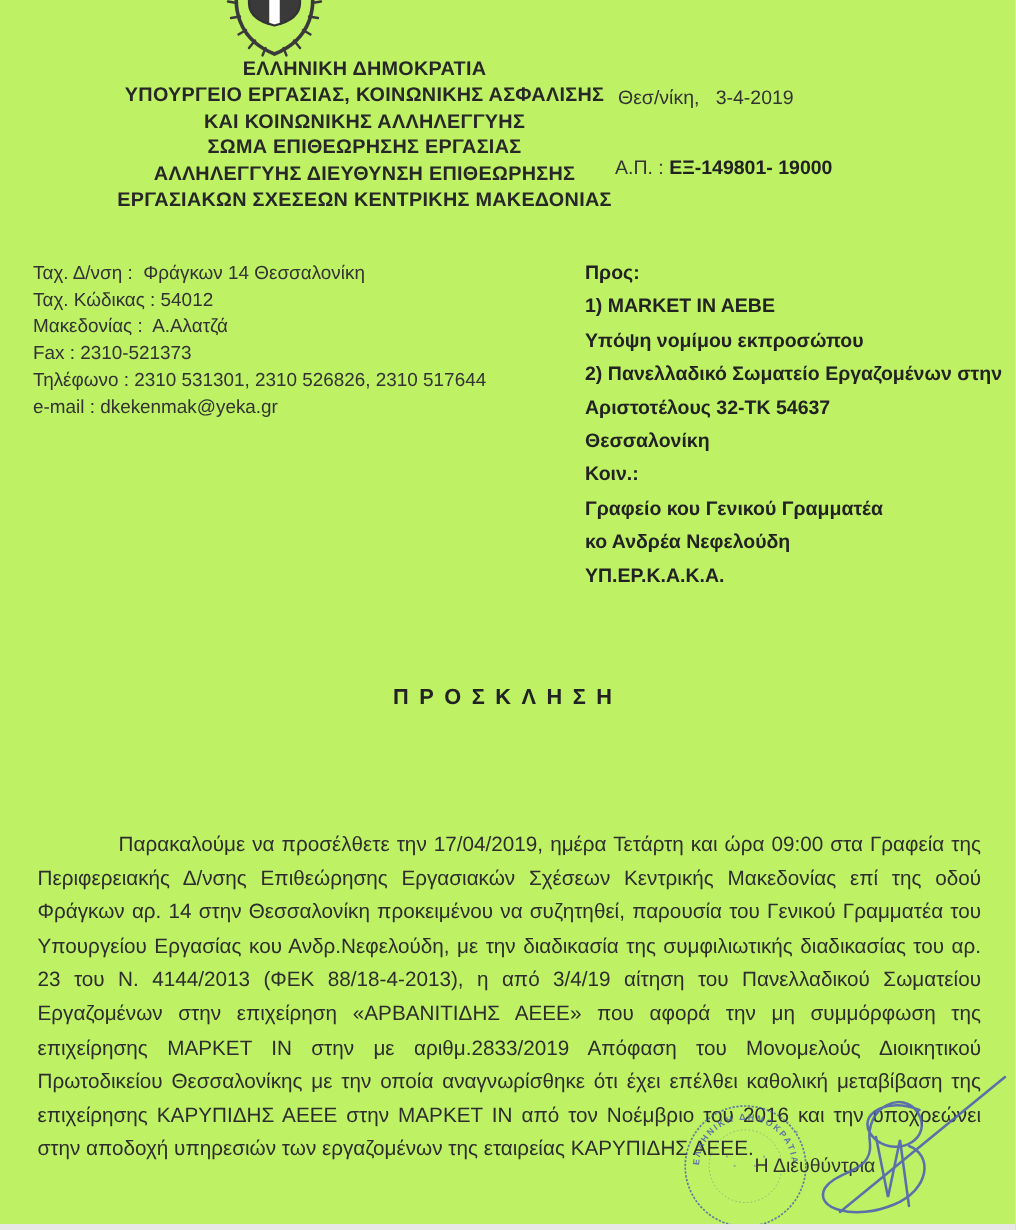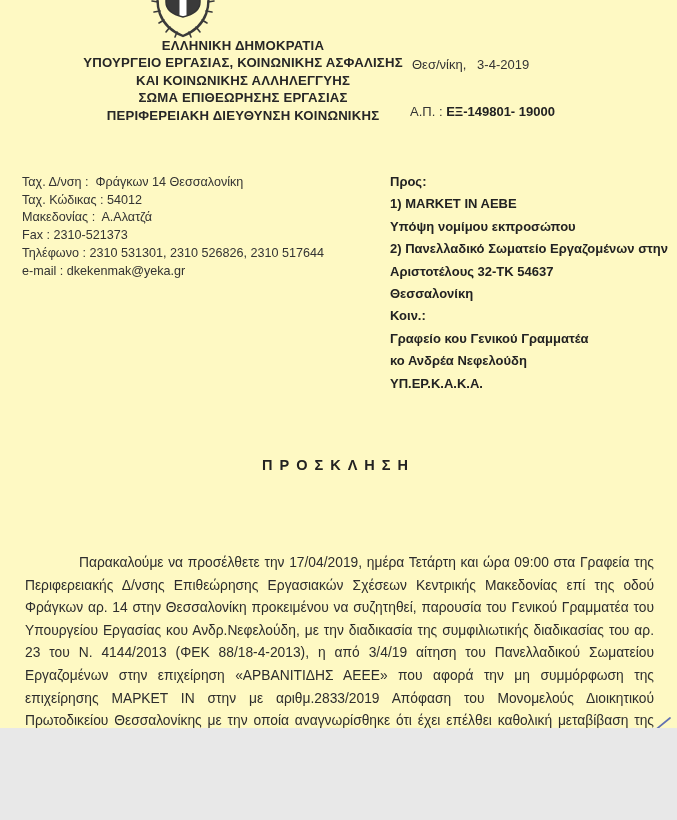--- a/index.html
+++ b/index.html
@@ -1,18 +1,18 @@
 <!DOCTYPE html>
 <html><head>
 <meta charset="utf-8">
 <style>
   html,body{margin:0;padding:0;background:#e8e8e8;}
   .page{
-    position:relative;width:677px;height:728px;margin:0 auto;
-    background:#fef9c3;overflow:hidden;
+    position:relative;width:677px;height:816px;margin:0 auto;
+    background:#bef264;overflow:hidden;
     font-family:"Liberation Sans","DejaVu Sans",sans-serif;
     color:#2b2b2b;
   }
   
   .emblem{position:absolute;left:146px;top:-30px;width:74px;height:78px;}
   
   .letterhead{
     position:absolute;left:10px;top:37px;width:466px;
     text-align:center;font-weight:bold;font-size:13.2px;line-height:17.4px;
     letter-spacing:.2px;color:#272727;
@@ -76,21 +76,22 @@
           <path d="M43,62 l2,5"></path>
       </g>
     </svg>
   </div>
 
   <div class="letterhead">
     <div>ΕΛΛΗΝΙΚΗ ΔΗΜΟΚΡΑΤΙΑ</div>
     <div>ΥΠΟΥΡΓΕΙΟ ΕΡΓΑΣΙΑΣ, ΚΟΙΝΩΝΙΚΗΣ ΑΣΦΑΛΙΣΗΣ</div>
     <div>ΚΑΙ ΚΟΙΝΩΝΙΚΗΣ ΑΛΛΗΛΕΓΓΥΗΣ</div>
     <div>ΣΩΜΑ ΕΠΙΘΕΩΡΗΣΗΣ ΕΡΓΑΣΙΑΣ</div>
-    <div>ΠΕΡΙΦΕΡΕΙΑΚΗ ΔΙΕΥΘΥΝΣΗ ΚΟΙΝΩΝΙΚΗΣ</div>
+    <div>ΑΛΛΗΛΕΓΓΥΗΣ ΔΙΕΥΘΥΝΣΗ ΕΠΙΘΕΩΡΗΣΗΣ</div>
+    <div>ΕΡΓΑΣΙΑΚΩΝ ΣΧΕΣΕΩΝ ΚΕΝΤΡΙΚΗΣ ΜΑΚΕΔΟΝΙΑΣ</div>
   </div>
 
   <div class="dateline">Θεσ/νίκη,   3-4-2019</div>
   <div class="protocol"><span>Α.Π. : </span><span class="num">ΕΞ-149801- 19000</span></div>
 
   <div class="contact">
     <div>Ταχ. Δ/νση :  Φράγκων 14 Θεσσαλονίκη</div>
     <div>Ταχ. Κώδικας : 54012</div>
     <div>Μακεδονίας :  Α.Αλατζά</div>
     <div>Fax : 2310-521373</div>

